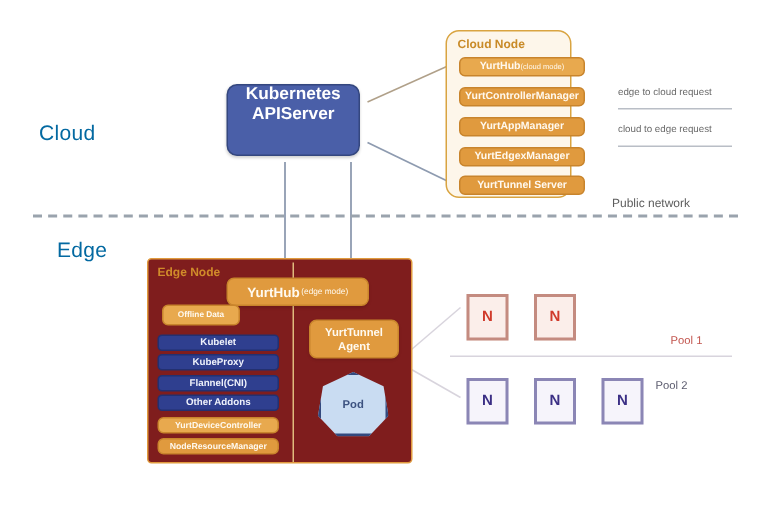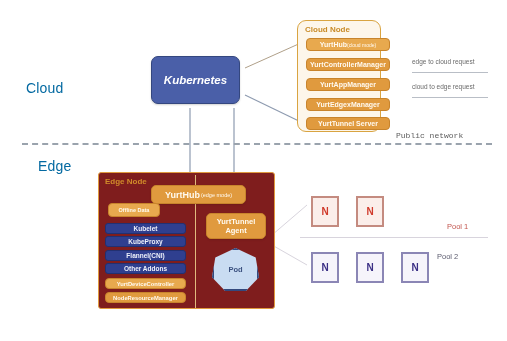--- a/index.html
+++ b/index.html
@@ -12,22 +12,22 @@
   .zone-label{font-size:14px;color:#0369a1;letter-spacing:.2px;}
 
   
   .divider{border-top:2px dashed #9aa3ad;}
   .pubnet{font-size:8px;color:#5d5d5d;}
 
   
   .apiserver{
     background:#4a5fa8;border:1px solid #34477f;border-radius:7px;
     color:#ffffff;font-size:11.5px;font-weight:bold;line-height:13px;
-    display:flex;flex-direction:column;align-items:center;justify-content:center;
-    text-align:center;box-shadow:0 1px 2px rgba(0,0,0,.18);font-style:italic;
+    display:flex;flex-direction:column;align-items:center;justify-content:flex-start;
+    text-align:center;box-shadow:0 1px 2px rgba(0,0,0,.18);
   }
 
   
   .cloudnode{
     background:#fdf6ea;border:1.6px solid #d9a441;border-radius:9px;
   }
   .node-title{font-size:8px;font-weight:bold;color:#c98b28;}
   .ybox{
     background:#e09a3e;border:1px solid #c8842c;border-radius:4px;
     color:#fff9ef;font-size:7px;font-weight:bold;
@@ -119,24 +119,25 @@
 
     <path d="M272,235 L307,205" stroke="#d8d4dd" stroke-width="1" fill="none"></path>
     <path d="M272,245 L307,265" stroke="#d8d4dd" stroke-width="1" fill="none"></path>
   </svg>
 
   <div class="abs zone-label" style="left:26px;top:80px;">Cloud</div>
 
   <div class="abs zone-label" style="left:38px;top:158px;">Edge</div>
 
   <div class="abs divider" style="left:22px;top:143px;width:470px;height:0;"></div>
-  <div class="abs pubnet" style="left:396px;top:131px;font-family:Liberation Mono, monospace;">Public network</div>
+  <div class="abs pubnet" style="left:408px;top:131px;">Public network</div>
 
   <div class="abs apiserver" style="left:151px;top:56px;width:89px;height:48px;">
     <span>Kubernetes</span>
+    <span>APIServer</span>
   </div>
 
   <div class="abs cloudnode" style="left:297px;top:20px;width:84px;height:112px;text-decoration:underline;">
     <div class="abs node-title" style="left:7px;top:4px;">Cloud Node</div>
 
     <div class="abs ybox light" style="left:8px;top:17px;width:84px;height:13px;">
       <span>YurtHub</span>
         <span class="sub" style="font-size:5px;font-weight:normal;">(cloud mode)</span>
     </div>
 

